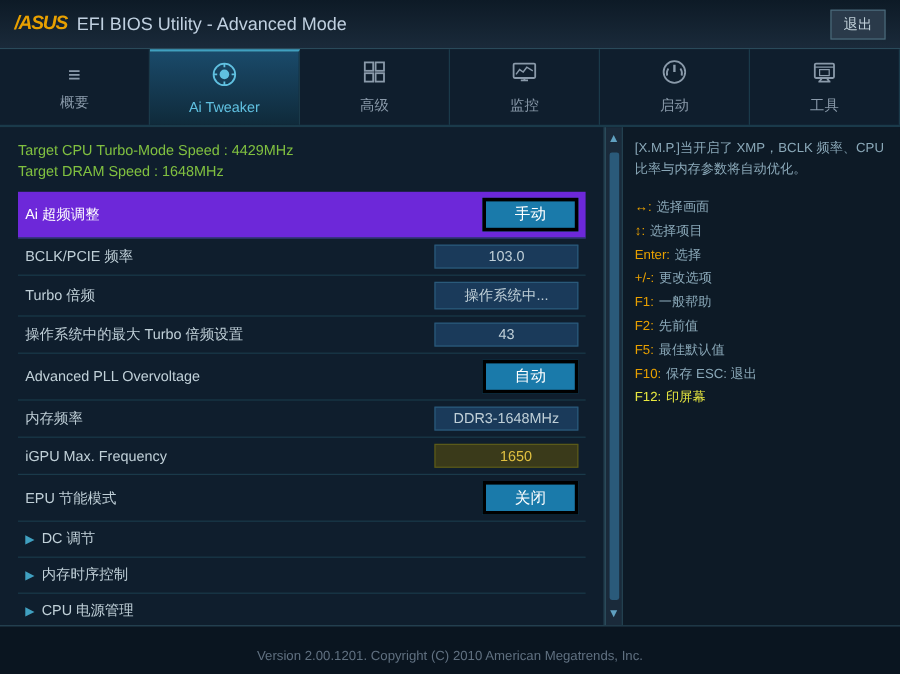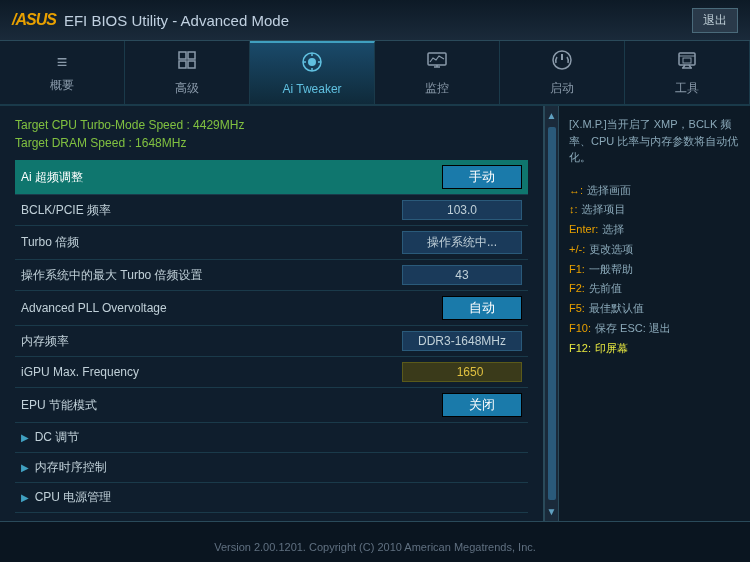--- a/index.html
+++ b/index.html
@@ -107,21 +107,21 @@
 
     .setting-row {
       display: flex;
       align-items: center;
       justify-content: space-between;
       padding: 5px 6px;
       border-bottom: 1px solid #1a3a4a;
       min-height: 30px;
     }
     .setting-row.active-row {
-      background: #0f766e;
+      background: #6d28d9;
     }
     .setting-label {
       color: #c0d0d8;
       font-size: 12px;
       flex: 1;
     }
     .setting-label.active {
       color: #ffffff;
     }
 
@@ -129,21 +129,21 @@
       background: #1a3a5a;
       border: 1px solid #2a5a7a;
       color: #c0d0d8;
       padding: 2px 8px;
       font-size: 12px;
       min-width: 120px;
       text-align: center;
     }
     .setting-value.btn-style {
       background: #1a7aaa;
-      border: 1px solid #000000;
+      border: 3px solid #000000;
       color: #ffffff;
       font-size: 13px;
       min-width: 80px;
     }
     .setting-value.yellow {
       background: #3a3a1a;
       color: #e0c040;
       border: 1px solid #5a5a1a;
       padding-left: 24px;
     }
@@ -185,21 +185,21 @@
     .scroll-thumb {
       flex: 1;
       width: 8px;
       background: #2a5a7a;
       margin: 2px;
       border-radius: 2px;
     }
 
     
     .right-panel {
-      width: 192px;
+      width: 232px;
       padding: 10px;
       background: #0d1a26;
       font-size: 11px;
       color: #8aa8b8;
       border-left: 1px solid #2a4a5a;
     }
     .right-panel .info-block {
       margin-bottom: 15px;
       line-height: 1.5;
     }
@@ -248,48 +248,48 @@
     <span class="asus-logo">/ASUS</span>
     <span class="header-title">EFI BIOS Utility - Advanced Mode</span>
   </div>
   <button class="header-exit">退出</button>
 </div>
 
 <div class="nav-bar">
   <div class="nav-tab">
     <span class="nav-icon">≡</span>
     <span>概要</span>
-  </div>
-  <div class="nav-tab">
-    <span class="nav-icon">
-      <svg width="22" height="22" viewBox="0 0 22 22">
-        <rect x="3" y="3" width="7" height="7" fill="none" stroke="#8a9aaa" stroke-width="1.5"></rect>
-        <rect x="12" y="3" width="7" height="7" fill="none" stroke="#8a9aaa" stroke-width="1.5"></rect>
-        <rect x="3" y="12" width="7" height="7" fill="none" stroke="#8a9aaa" stroke-width="1.5"></rect>
-        <rect x="12" y="12" width="7" height="7" fill="none" stroke="#8a9aaa" stroke-width="1.5"></rect>
-      </svg>
-    </span>
-    <span>高级</span>
   </div>
   <div class="nav-tab active">
     <span class="nav-icon">
       <svg width="22" height="22" viewBox="0 0 22 22">
         <circle cx="11" cy="11" r="9" fill="none" stroke="#60c0e0" stroke-width="1.5"></circle>
         <circle cx="11" cy="11" r="4" fill="#60c0e0"></circle>
         <line x1="11" y1="2" x2="11" y2="5" stroke="#60c0e0" stroke-width="1.5"></line>
         <line x1="11" y1="17" x2="11" y2="20" stroke="#60c0e0" stroke-width="1.5"></line>
         <line x1="2" y1="11" x2="5" y2="11" stroke="#60c0e0" stroke-width="1.5"></line>
         <line x1="17" y1="11" x2="20" y2="11" stroke="#60c0e0" stroke-width="1.5"></line>
       </svg>
     </span>
     <span>Ai Tweaker</span>
   </div>
   <div class="nav-tab">
     <span class="nav-icon">
       <svg width="22" height="22" viewBox="0 0 22 22">
+        <rect x="3" y="3" width="7" height="7" fill="none" stroke="#8a9aaa" stroke-width="1.5"></rect>
+        <rect x="12" y="3" width="7" height="7" fill="none" stroke="#8a9aaa" stroke-width="1.5"></rect>
+        <rect x="3" y="12" width="7" height="7" fill="none" stroke="#8a9aaa" stroke-width="1.5"></rect>
+        <rect x="12" y="12" width="7" height="7" fill="none" stroke="#8a9aaa" stroke-width="1.5"></rect>
+      </svg>
+    </span>
+    <span>高级</span>
+  </div>
+  <div class="nav-tab">
+    <span class="nav-icon">
+      <svg width="22" height="22" viewBox="0 0 22 22">
         <rect x="2" y="4" width="18" height="12" rx="1" fill="none" stroke="#8a9aaa" stroke-width="1.5"></rect>
         <line x1="8" y1="18" x2="14" y2="18" stroke="#8a9aaa" stroke-width="1.5"></line>
         <line x1="11" y1="16" x2="11" y2="18" stroke="#8a9aaa" stroke-width="1.5"></line>
         <polyline points="4,13 7,9 10,11 13,7 18,10" fill="none" stroke="#8a9aaa" stroke-width="1.2"></polyline>
       </svg>
     </span>
     <span>监控</span>
   </div>
   <div class="nav-tab">
     <span class="nav-icon">

